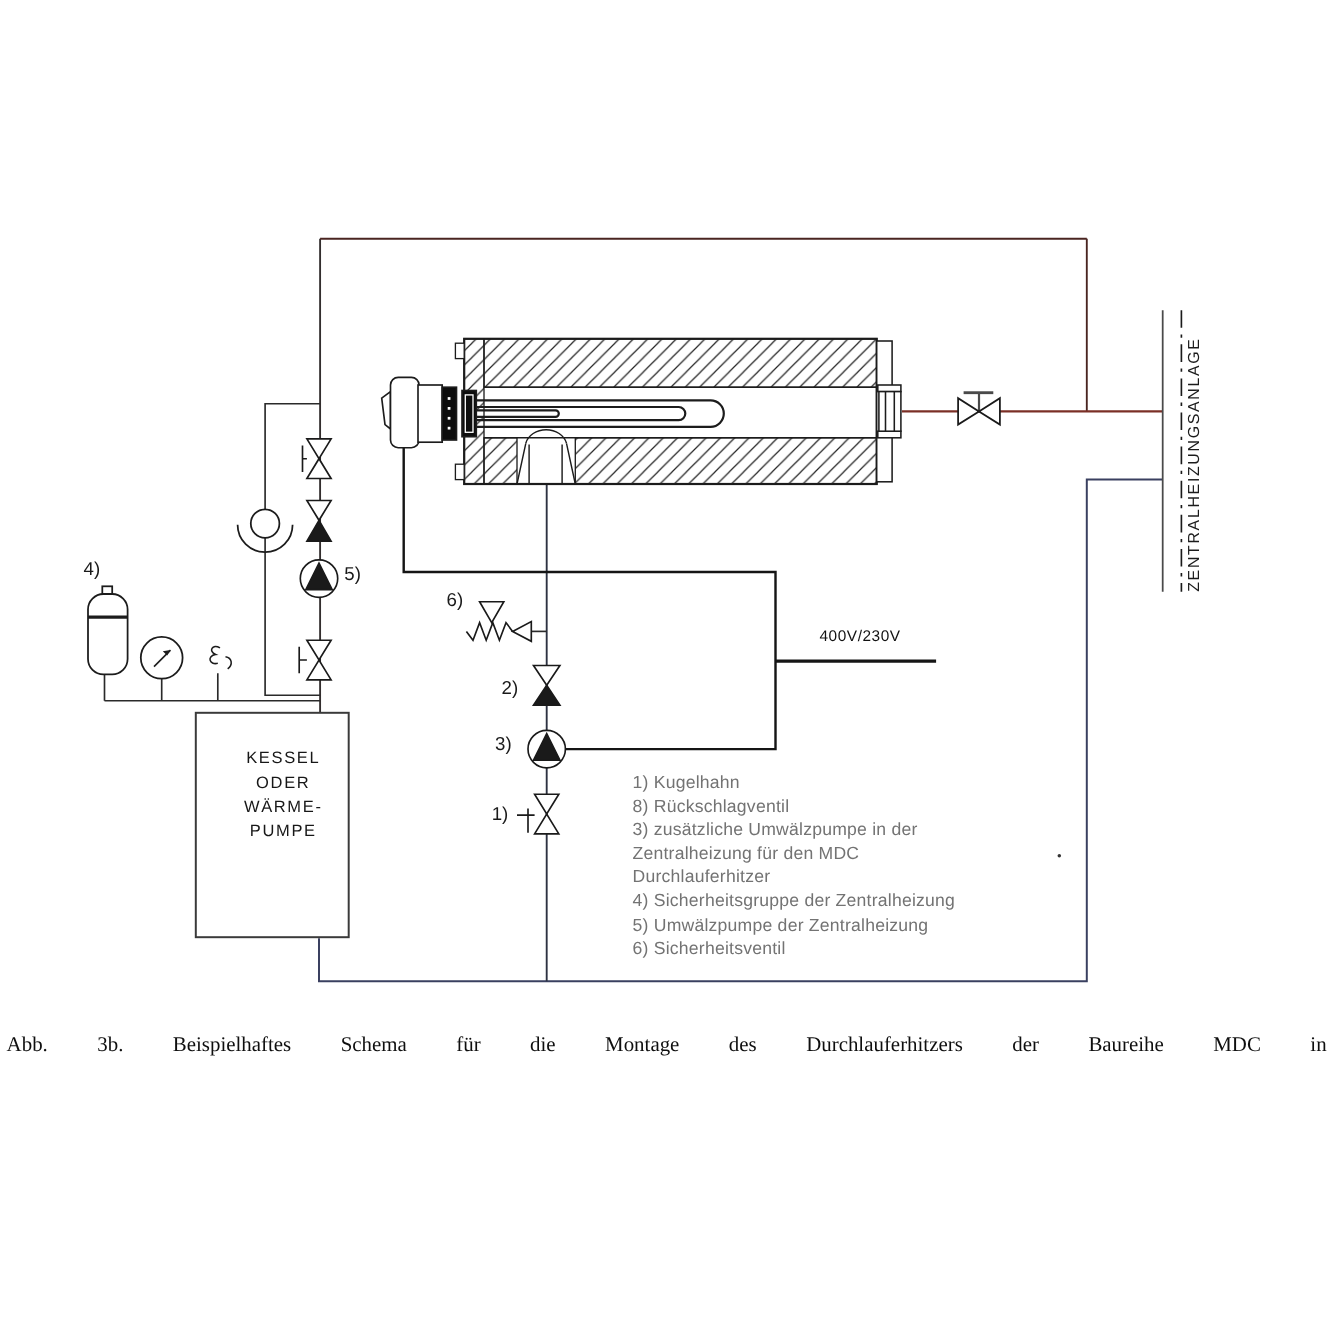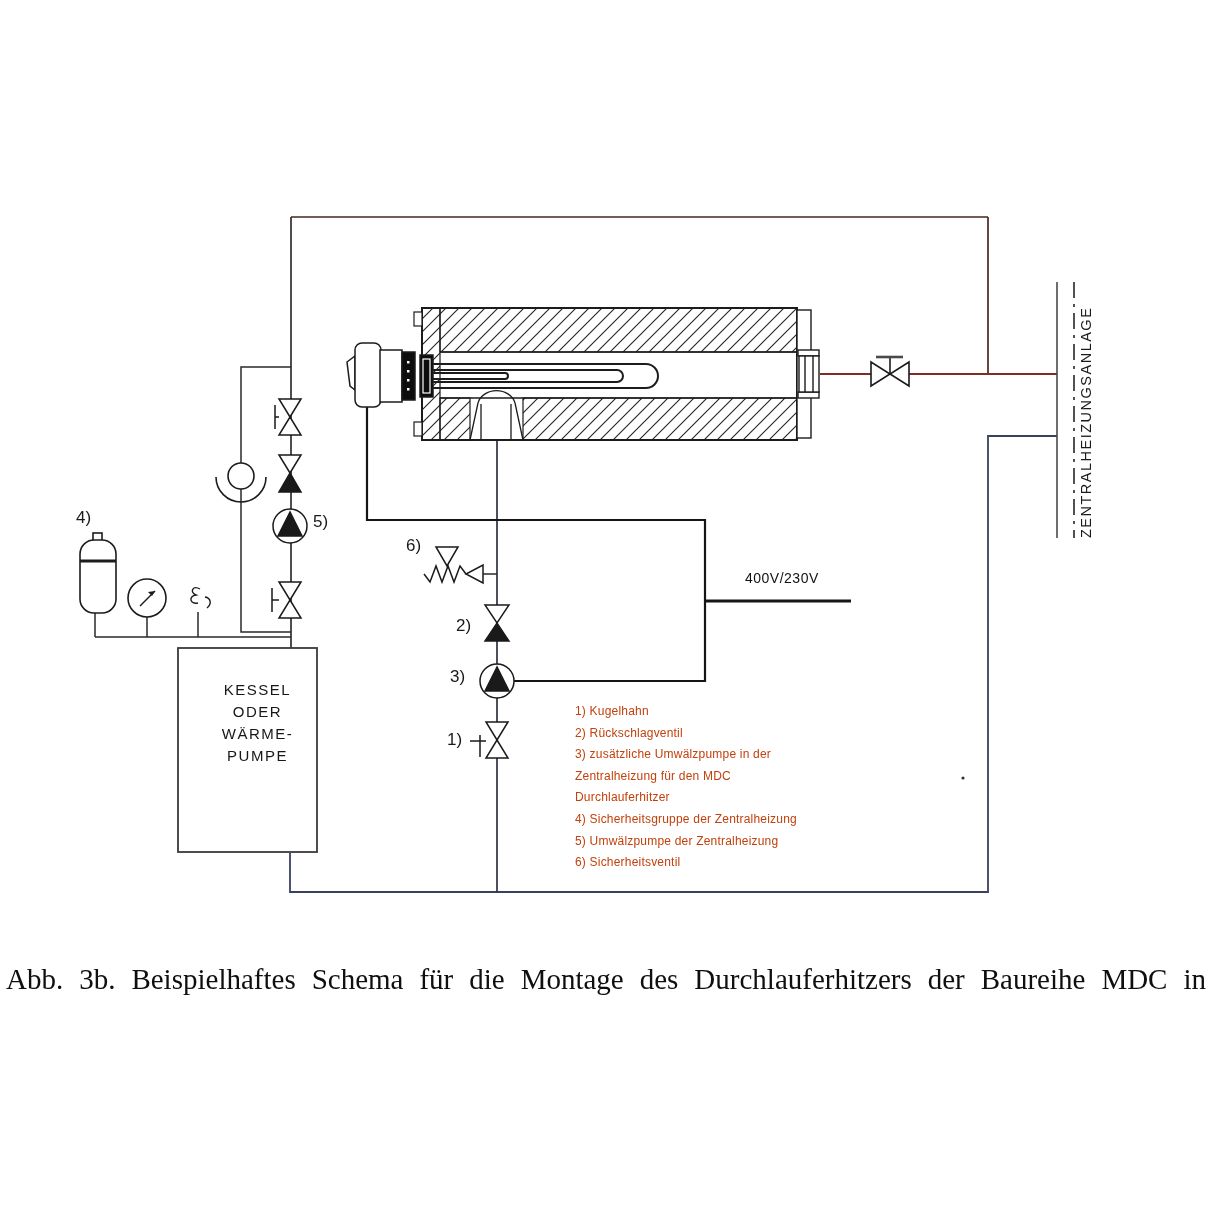--- a/index.html
+++ b/index.html
@@ -13,25 +13,25 @@
   .kessel-text{
     left:178px;top:679px;width:159px;text-align:center;
     font-size:15px;line-height:22px;letter-spacing:1.5px;color:#171717;white-space:normal;
   }
   .power-label{left:745px;top:570px;font-size:14px;letter-spacing:.5px;color:#111;}
   .central-label{
     left:1078px;top:286px;height:252px;width:24px;
     writing-mode:vertical-rl;transform:rotate(180deg);
     font-size:14.5px;letter-spacing:1.5px;color:#1b1b1b;
   }
-  .legend{left:575px;top:701px;font-size:12px;line-height:21.6px;letter-spacing:.2px;color:#c2410c;}
+  .legend{left:575px;top:701px;font-size:16px;line-height:21.6px;letter-spacing:.2px;color:#737373;}
   .legend div{white-space:nowrap;}
   .caption{
     position:absolute;left:6px;width:1200px;
-    font-family:"Liberation Serif",serif;font-size:29px;color:#0f0f0f;margin-top:24px;
+    font-family:"Liberation Serif",serif;font-size:19px;color:#0f0f0f;
   }
   .caption-1{top:939px;text-align:justify;text-align-last:justify;}
   .caption-2{top:976px;}
 </style>
 </head>
 <body>
 
 <div class="stage">
 
   <svg width="1214" height="1214" viewBox="0 0 1214 1214">
@@ -211,21 +211,21 @@
     <div>WÄRME-</div>
     <div>PUMPE</div>
   </div>
 
   <div class="txt power-label">400V/230V</div>
 
   <div class="txt central-label">ZENTRALHEIZUNGSANLAGE</div>
 
   <div class="txt legend">
     <div>1) Kugelhahn</div>
-    <div>2) Rückschlagventil</div>
+    <div>8) Rückschlagventil</div>
     <div>3) zusätzliche Umwälzpumpe in der</div>
     <div>Zentralheizung für den MDC</div>
     <div>Durchlauferhitzer</div>
     <div>4) Sicherheitsgruppe der Zentralheizung</div>
     <div>5) Umwälzpumpe der Zentralheizung</div>
     <div>6) Sicherheitsventil</div>
   </div>
 
   <div class="caption caption-1">Abb. 3b. Beispielhaftes Schema für die Montage des Durchlauferhitzers der Baureihe MDC in</div>
 

